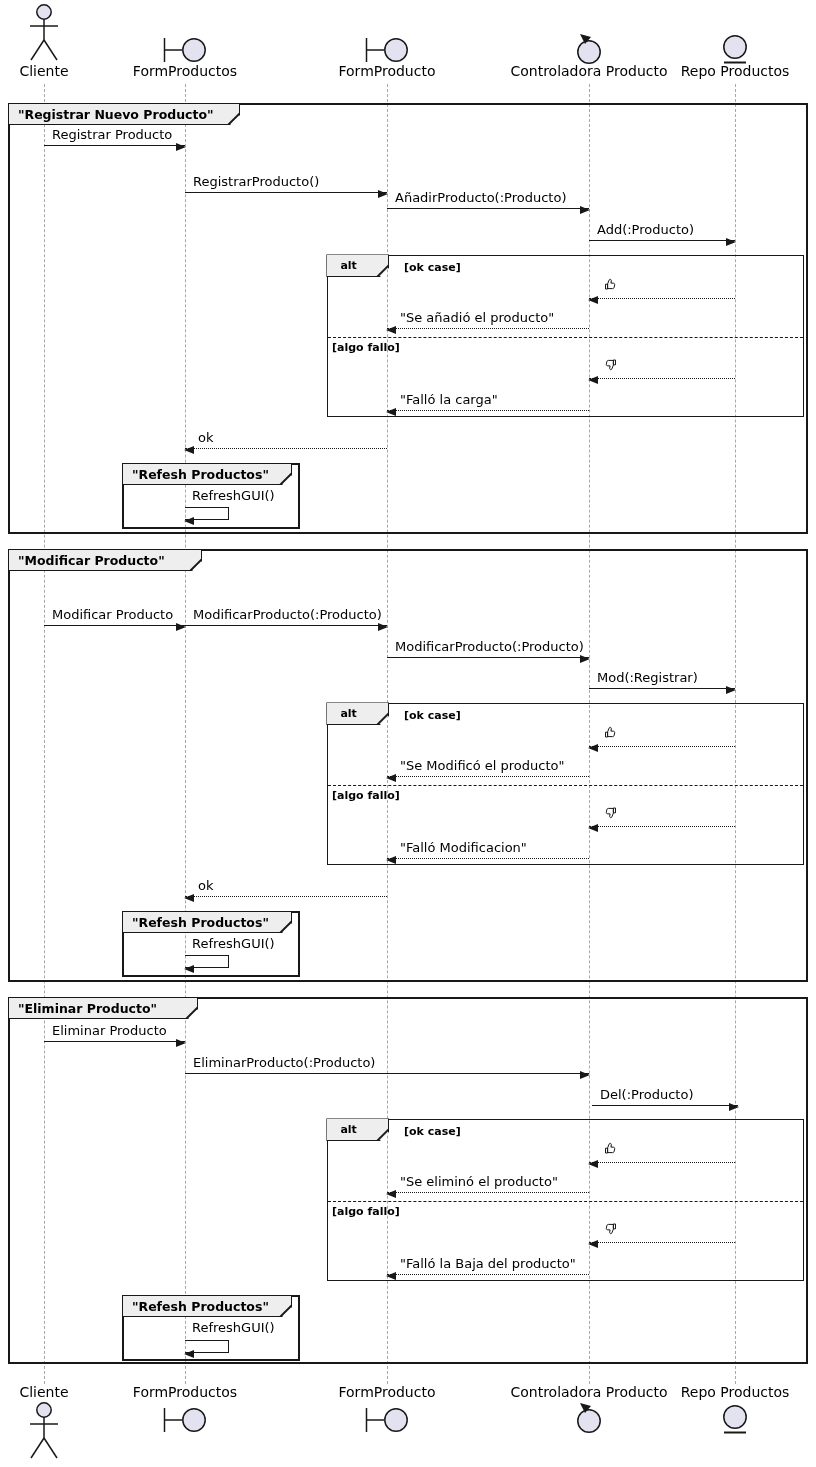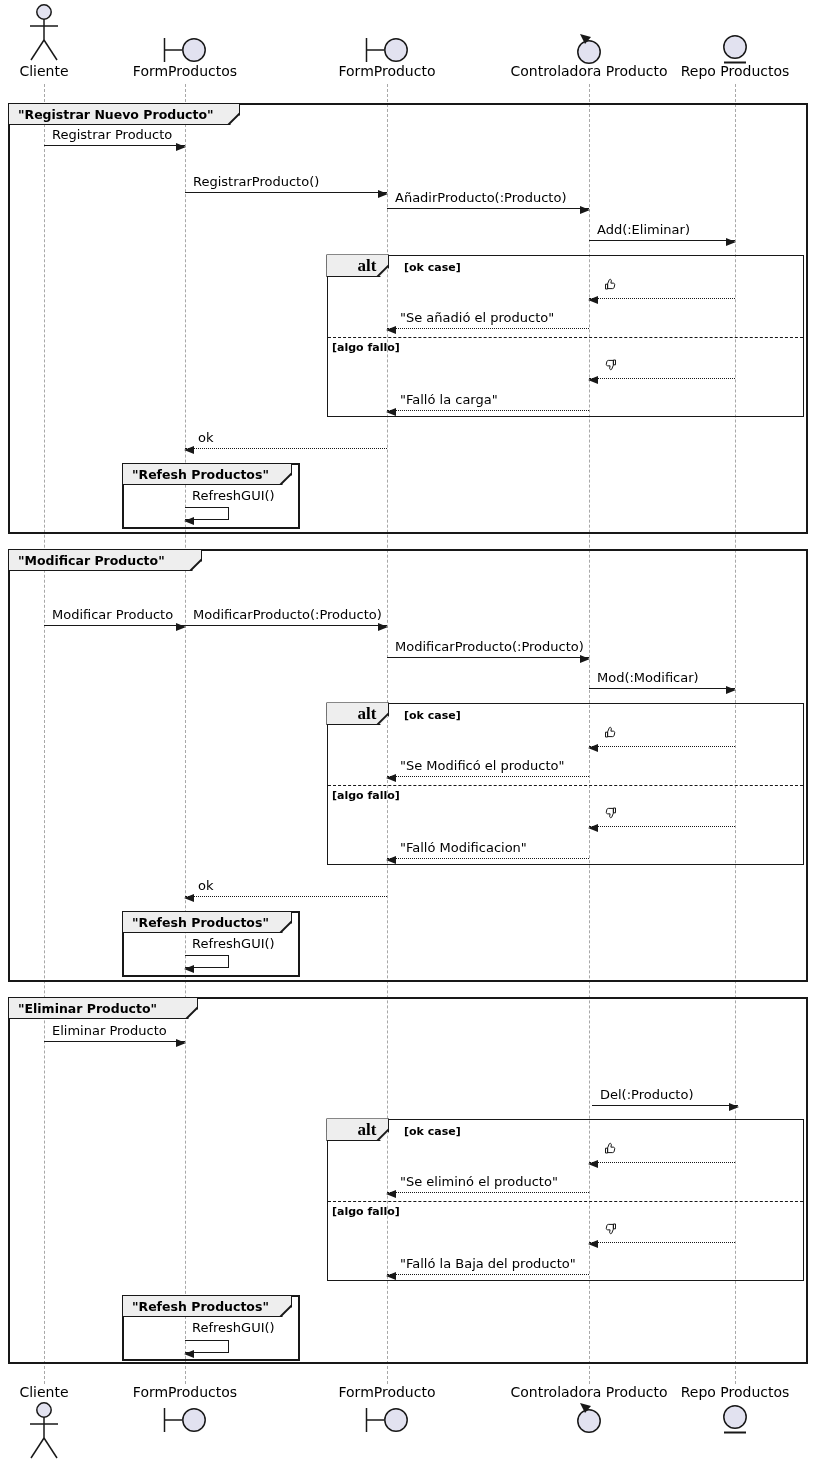--- a/index.html
+++ b/index.html
@@ -8,21 +8,21 @@
   .page *{box-sizing:border-box;}
   .lifeline{position:absolute;width:0;border-left:1px dashed #A8A8A8;top:84px;height:1300px;}
   .plabel{position:absolute;transform:translateX(-50%);font-size:14px;white-space:nowrap;height:18px;}
   .picon{position:absolute;}
   .frame{position:absolute;border:2px solid #181818;}
   .aframe{position:absolute;border:1.6px solid #181818;}
   .pent{position:absolute;background:#EEEEEE;border:1.6px solid #181818;
         clip-path:polygon(0 0,100% 0,100% calc(100% - 10px),calc(100% - 10px) 100%,0 100%);
         font-weight:bold;font-size:12.5px;line-height:19px;padding:1px 20px 0 9px;white-space:nowrap;}
   .pent .slant{position:absolute;width:16px;height:2px;background:#181818;right:-3px;bottom:4px;transform:rotate(-45deg);}
-  .alt-kw{font-size:17px;padding-left:30px;font-family:Liberation Serif, serif;}
+  .alt-kw{font-size:11px;padding-left:13px;}
   .guard{position:absolute;font-weight:bold;font-size:11px;white-space:nowrap;}
   .divider{position:absolute;left:0;right:0;height:0;border-top:1.5px dashed #181818;}
   .msg{position:absolute;height:18px;}
   .mlbl{position:absolute;left:8px;bottom:4px;font-size:13px;white-space:nowrap;text-align:center;}
   .mline{position:absolute;left:0;right:0;bottom:0;height:0;border-top:1.5px solid #181818;}
   .msg.reply .mline{border-top-style:dotted;}
   .ah-r{position:absolute;right:-1px;bottom:-4.5px;width:0;height:0;
         border-top:4.5px solid transparent;border-bottom:4.5px solid transparent;border-left:10px solid #181818;}
   .ah-l{position:absolute;left:-1px;bottom:-4.5px;width:0;height:0;
         border-top:4.5px solid transparent;border-bottom:4.5px solid transparent;border-right:10px solid #181818;}
@@ -100,21 +100,21 @@
     <span class="mlbl">RegistrarProducto()</span>
       <i class="mline"></i>
       <i class="ah-r"></i>
   </div>
   <div class="msg" style="left:387px;top:191px;width:202px">
     <span class="mlbl">AñadirProducto(:Producto)</span>
       <i class="mline"></i>
       <i class="ah-r"></i>
   </div>
   <div class="msg" style="left:589px;top:223px;width:146px">
-    <span class="mlbl">Add(:Eliminar)</span>
+    <span class="mlbl">Add(:Producto)</span>
       <i class="mline"></i>
       <i class="ah-r"></i>
   </div>
 
   <div class="aframe" style="left:327px;top:255px;width:477px;height:162px">
     <div class="pent alt-kw" style="left:-1.6px;top:-1.6px;width:63px;height:23px">
       <span>alt</span><i class="slant"></i>
     </div>
     <span class="guard" style="left:76px;top:5px">[ok case]</span>
     <i class="divider" style="top:81px"></i>
@@ -190,21 +190,21 @@
     <span class="mlbl">ModificarProducto(:Producto)</span>
       <i class="mline"></i>
       <i class="ah-r"></i>
   </div>
   <div class="msg" style="left:387px;top:640px;width:202px">
     <span class="mlbl">ModificarProducto(:Producto)</span>
       <i class="mline"></i>
       <i class="ah-r"></i>
   </div>
   <div class="msg" style="left:589px;top:671px;width:146px">
-    <span class="mlbl">Mod(:Modificar)</span>
+    <span class="mlbl">Mod(:Registrar)</span>
       <i class="mline"></i>
       <i class="ah-r"></i>
   </div>
 
   <div class="aframe" style="left:327px;top:703px;width:477px;height:162px">
     <div class="pent alt-kw" style="left:-1.6px;top:-1.6px;width:63px;height:23px">
       <span>alt</span><i class="slant"></i>
     </div>
     <span class="guard" style="left:76px;top:5px">[ok case]</span>
     <i class="divider" style="top:81px"></i>
@@ -266,20 +266,25 @@
   </div>
 
   <div class="frame" style="left:8px;top:997px;width:800px;height:367px">
     <div class="pent" style="left:-2px;top:-2px;width:190px;height:22px">
       <span>"Eliminar Producto"</span><i class="slant"></i>
     </div>
   </div>
 
   <div class="msg" style="left:44px;top:1024px;width:141px">
     <span class="mlbl">Eliminar Producto</span>
+      <i class="mline"></i>
+      <i class="ah-r"></i>
+  </div>
+  <div class="msg" style="left:185px;top:1056px;width:404px">
+    <span class="mlbl">EliminarProducto(:Producto)</span>
       <i class="mline"></i>
       <i class="ah-r"></i>
   </div>
   <div class="msg" style="left:592px;top:1088px;width:146px">
     <span class="mlbl">Del(:Producto)</span>
       <i class="mline"></i>
       <i class="ah-r"></i>
   </div>
 
   <div class="aframe" style="left:327px;top:1119px;width:477px;height:162px">

